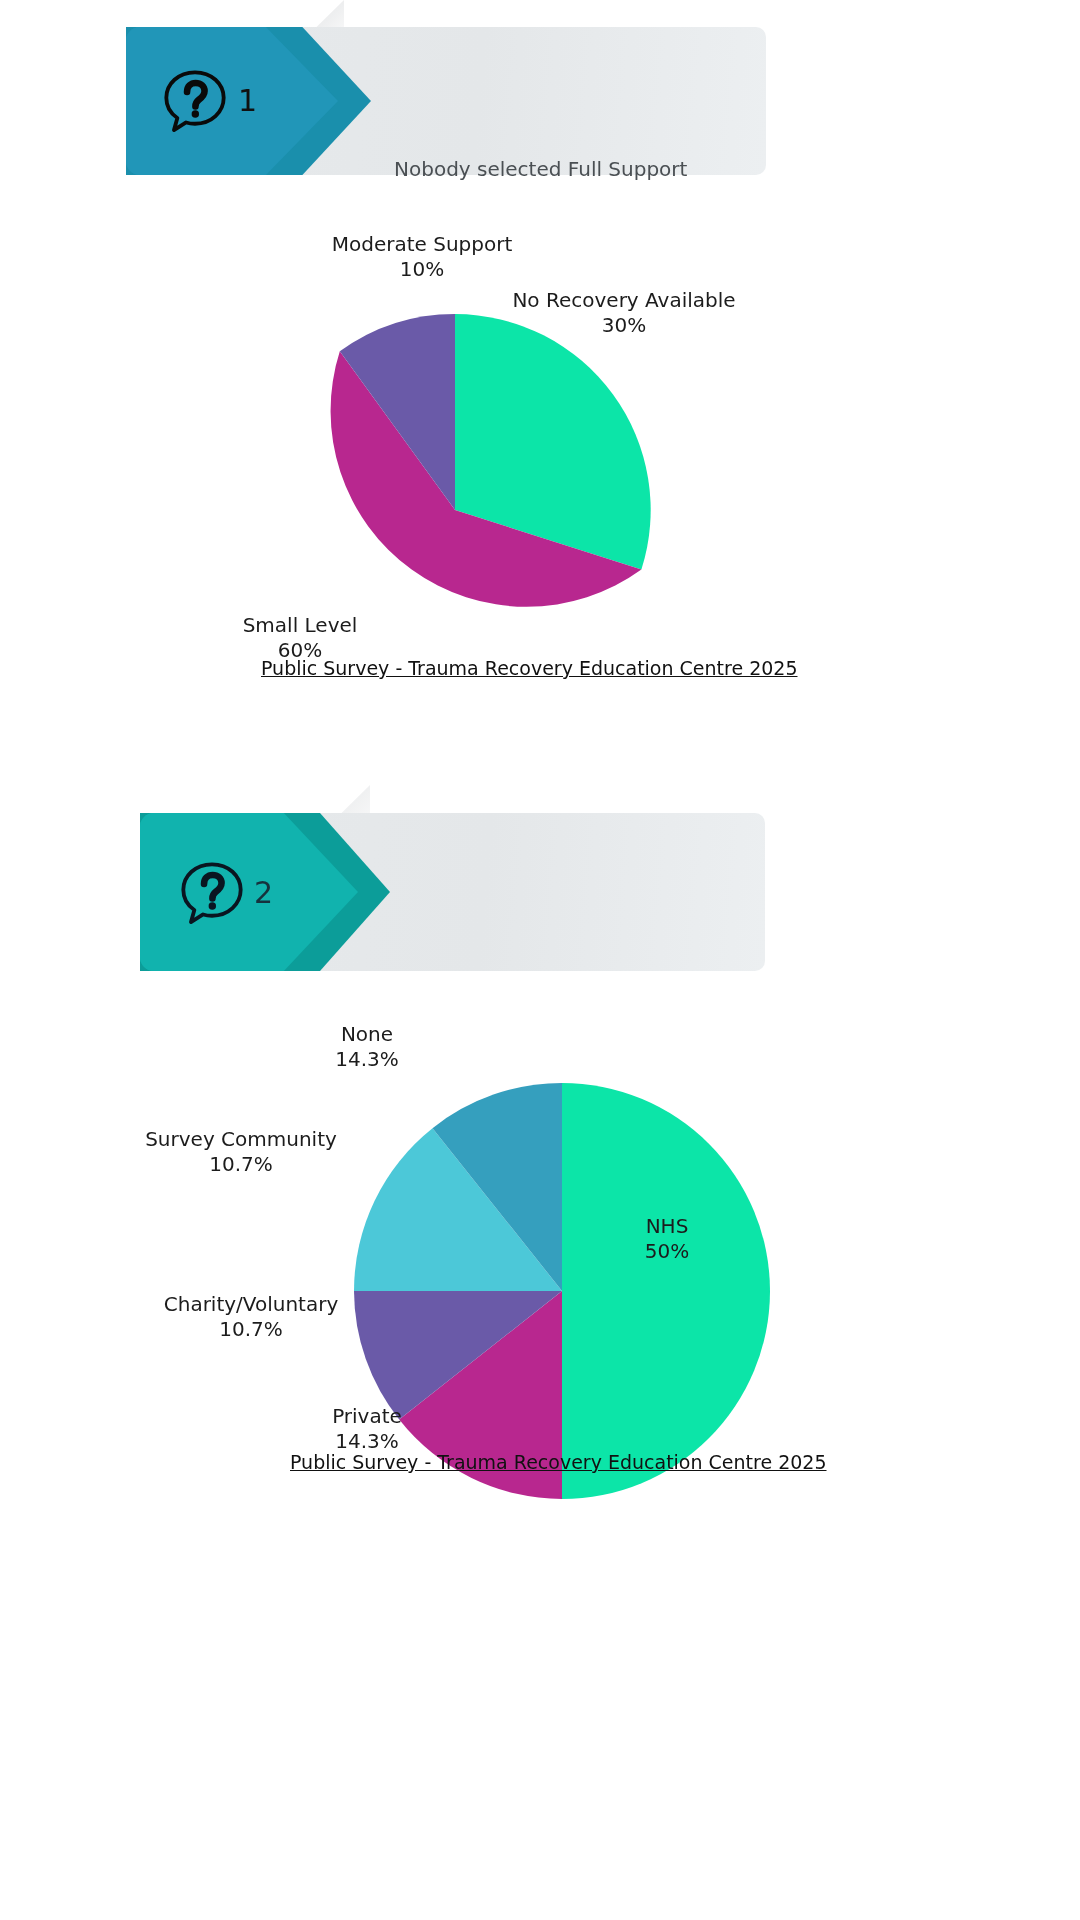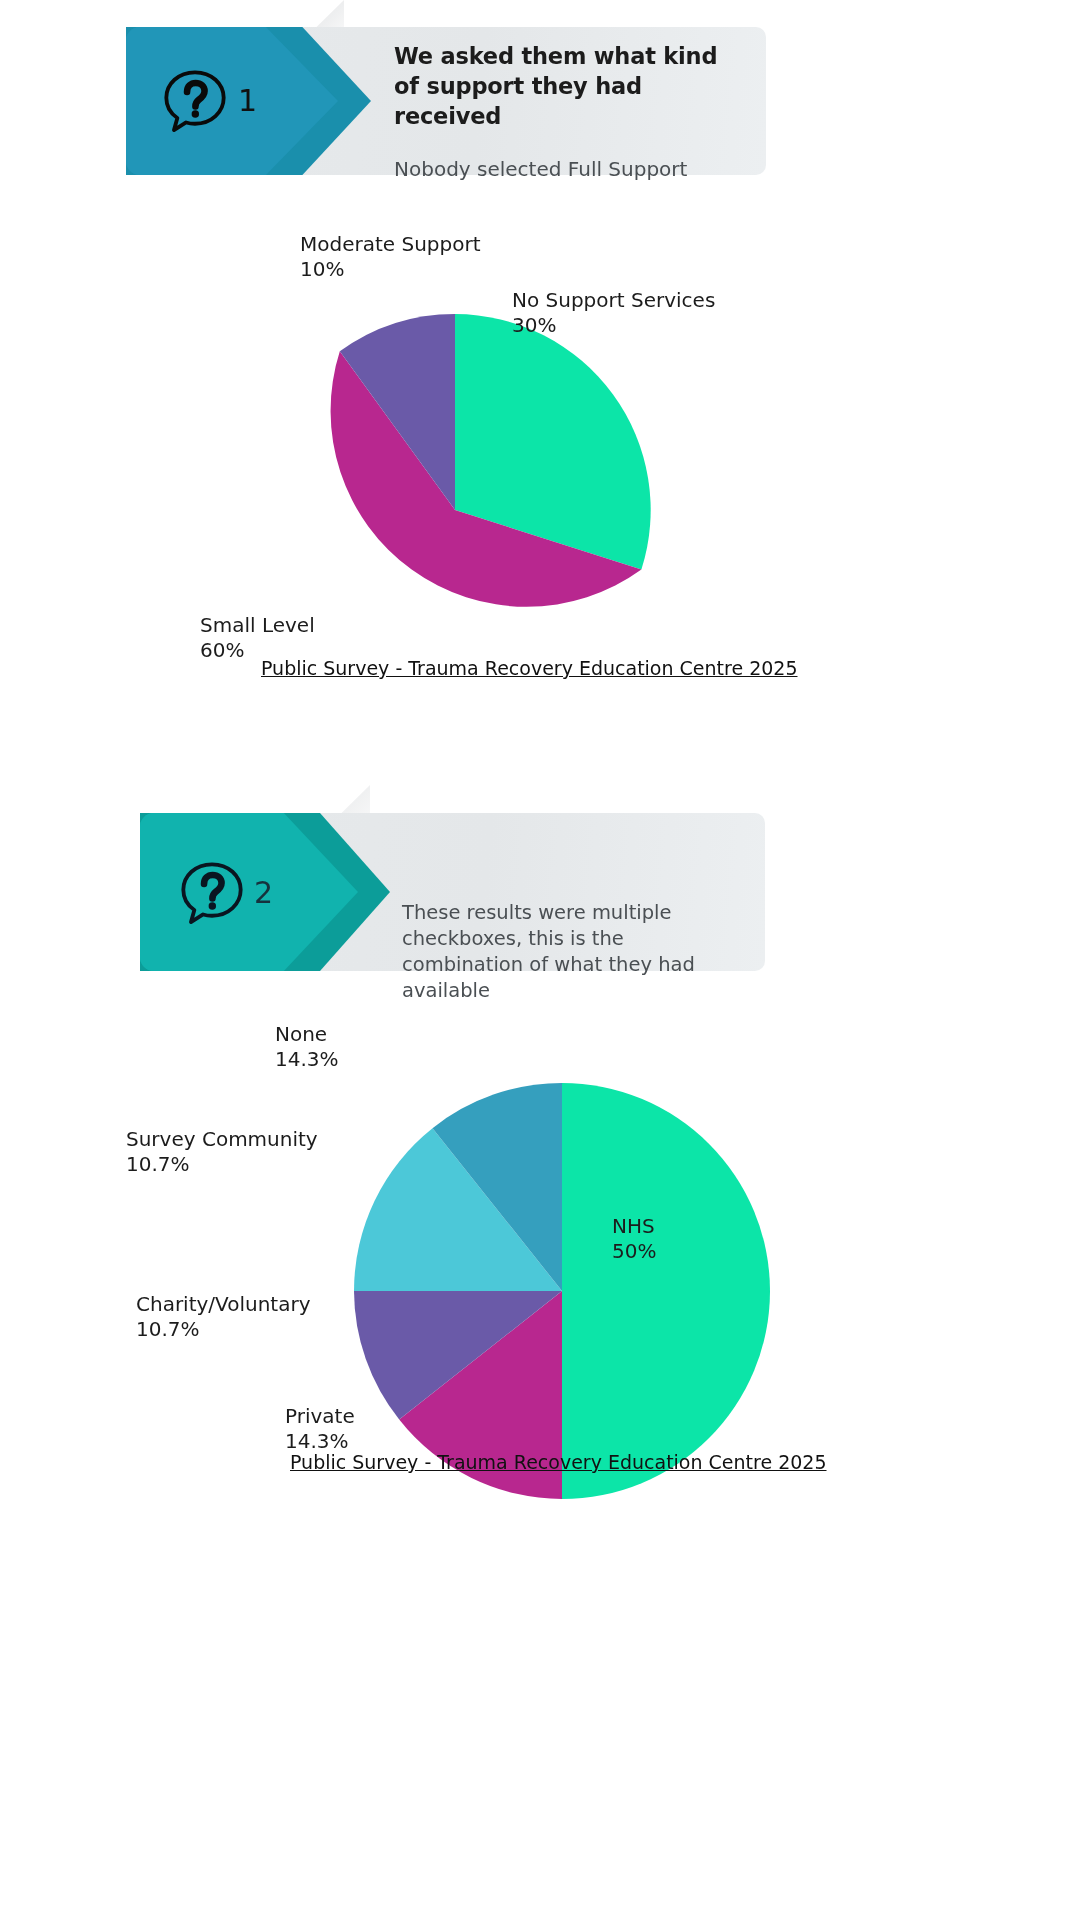--- a/index.html
+++ b/index.html
@@ -48,21 +48,21 @@
   }
   .b-title{
     position:absolute;font-weight:bold;color:#1c1c1c;
     letter-spacing:-.2px;
   }
   .b-sub{position:absolute;color:#4a4f53;}
 
   
   .pie-wrap{position:absolute;}
   .pie-label{
-    position:absolute;color:#1c1c1c;
+    position:absolute;color:#1c1c1c;text-align:center;
     font-size:20px;line-height:1.25;white-space:nowrap;
   }
   .caption{
     position:absolute;color:#111;font-size:19px;
     text-decoration:underline;white-space:nowrap;
   }
 </style>
 </head>
 <body>
 
@@ -87,21 +87,20 @@
     <div class="q-icon" style="left:35px;top:40px;width:68px;height:68px;">
       <svg viewBox="0 0 64 64" width="68" height="68">
         <path d="M32 5 C16.5 5 5 15.6 5 29 C5 37 9 43.8 15.4 48 L12.2 59.4 L23.6 52.2 C26.2 53 29 53.4 32 53.4 C47.5 53.4 59 42.4 59 29 C59 15.6 47.5 5 32 5 Z" fill="none" stroke="#0a0a0a" stroke-width="3.6" stroke-linejoin="round"></path>
         <path d="M24.5 23.5 C24.5 18.2 28 15 32.6 15 C37.4 15 41 18.1 41 22.6 C41 26.6 38.6 28.6 35.6 30.8 C33.2 32.6 32.4 34 32.4 37.2" fill="none" stroke="#0a0a0a" stroke-width="6.2" stroke-linecap="round"></path>
         <circle cx="32.3" cy="44.2" r="3.5" fill="#0a0a0a"></circle>
       </svg>
     </div>
 
     <span class="q-num" style="left:112px;top:56px;font-size:30px;">1</span>
 
-    <div class="b-title" style="left:268px;top:15px;width:330px;font-size:22.5px;line-height:1.33;">We asked them what kind of support they had received</div>
 
     <div class="b-sub" style="left:268px;top:90px;width:350px;font-size:20px;line-height:1.35;margin-top:39px;">Nobody selected Full Support</div>
   </div>
 
   <div class="pie-wrap" style="left:240px;top:295px;width:430px;height:430px;">
     <svg viewBox="0 0 430 430" width="430" height="430">
 
       <path d="M215 215 L215 19 A196 196 0 0 1 401.4 274.6 Z" fill="#0ce5a8"></path>
 
       <path d="M215 215 L401.4 274.6 A196 196 0 0 1 99.8 56.3 Z" fill="#b8278f"></path>
@@ -109,21 +108,21 @@
       <path d="M215 215 L99.8 56.3 A196 196 0 0 1 215 19 Z" fill="#6a5aa8"></path>
     </svg>
   </div>
 
   <div class="pie-label" style="left:300px;top:232px;width:244px;">
     <span>Moderate Support</span><br>
     <span>10%</span>
   </div>
 
   <div class="pie-label" style="left:512px;top:288px;width:224px;">
-    <span>No Support Services</span><br>
+    <span>No Recovery Available</span><br>
     <span>30%</span>
   </div>
 
   <div class="pie-label" style="left:200px;top:613px;width:200px;">
     <span>Small Level</span><br>
     <span>60%</span>
   </div>
 
   <div class="caption" style="left:261px;top:657px;">Public Survey - Trauma Recovery Education Centre 2025</div>
 </div>
@@ -150,21 +149,20 @@
       <svg viewBox="0 0 64 64" width="68" height="68">
         <path d="M32 5 C16.5 5 5 15.6 5 29 C5 37 9 43.8 15.4 48 L12.2 59.4 L23.6 52.2 C26.2 53 29 53.4 32 53.4 C47.5 53.4 59 42.4 59 29 C59 15.6 47.5 5 32 5 Z" fill="none" stroke="#0a1520" stroke-width="3.6" stroke-linejoin="round"></path>
         <path d="M24.5 23.5 C24.5 18.2 28 15 32.6 15 C37.4 15 41 18.1 41 22.6 C41 26.6 38.6 28.6 35.6 30.8 C33.2 32.6 32.4 34 32.4 37.2" fill="none" stroke="#0a1520" stroke-width="6.2" stroke-linecap="round"></path>
         <circle cx="32.3" cy="44.2" r="3.5" fill="#0a1520"></circle>
       </svg>
     </div>
 
     <span class="q-num" style="left:114px;top:62px;font-size:30px;color:#16323d;">2</span>
 
 
-    <div class="b-sub" style="left:262px;top:87px;width:340px;font-size:19.5px;line-height:1.33;">These results were multiple checkboxes, this is the combination of what they had available</div>
   </div>
 
   <div class="pie-wrap" style="left:334px;top:1063px;width:456px;height:456px;">
     <svg viewBox="0 0 456 456" width="456" height="456">
 
       <path d="M228 228 L228 20 A208 208 0 0 1 228 436 Z" fill="#0ce5a8"></path>
 
       <path d="M228 228 L228 436 A208 208 0 0 1 65.2 356.6 Z" fill="#b8278f"></path>
 
       <path d="M228 228 L65.2 356.6 A208 208 0 0 1 20 228 Z" fill="#6a5aa8"></path>

